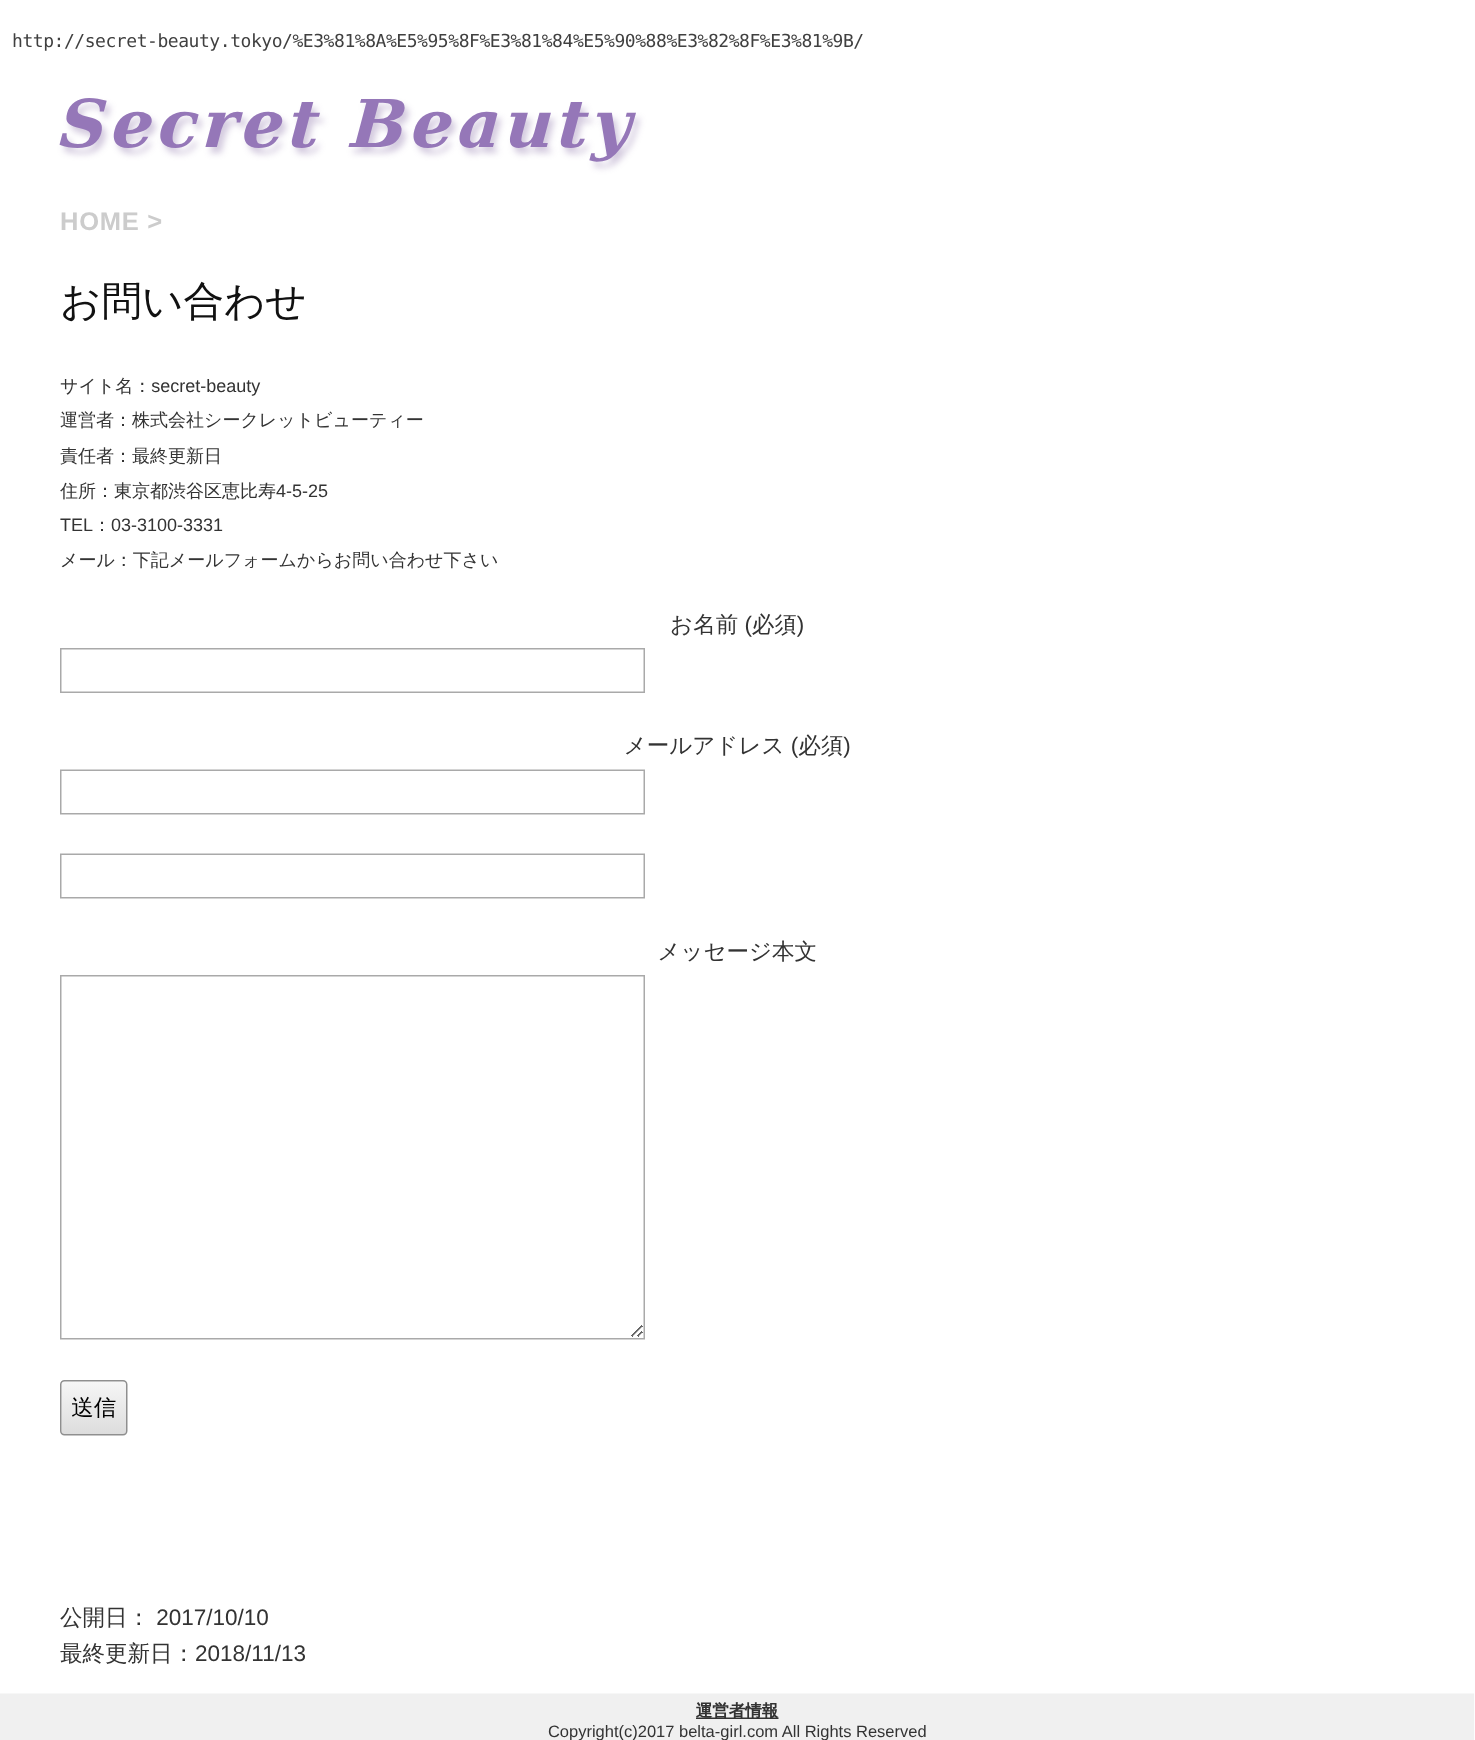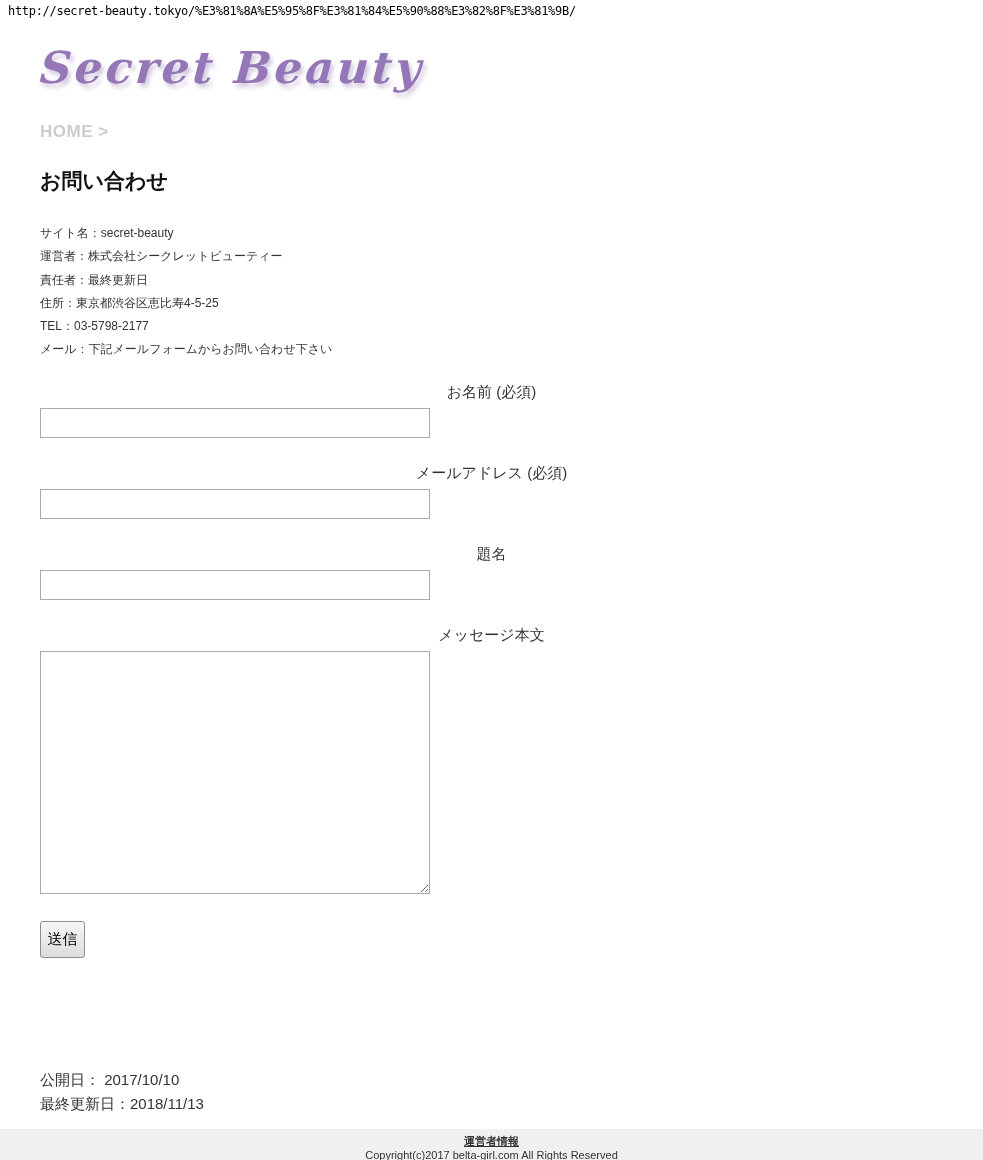--- a/index.html
+++ b/index.html
@@ -10,24 +10,24 @@
     color: #333333;
   }
   .page {
     position: relative;
     width: 983px;
     height: 1160px;
     overflow: hidden;
     background: #ffffff;
   }
   .url-line {
-    padding: 4px 0 0 8px;
+    padding: 20px 0 0 8px;
     font-family: "DejaVu Sans Mono", "Liberation Mono", monospace;
     font-size: 12px;
-    color: #000000;
+    color: #404040;
     letter-spacing: -0.3px;
     white-space: nowrap;
   }
   .content {
     padding-left: 40px;
     padding-right: 40px;
   }
   .logo {
     margin-top: 18px;
     display: inline-block;
@@ -49,22 +49,22 @@
     color: #cccccc;
     letter-spacing: 0.5px;
   }
   .breadcrumb a {
     color: #cccccc;
     text-decoration: none;
     cursor: pointer;
   }
   h1.page-title {
     margin-top: 25px;
-    font-size: 21px;
-    font-weight: bold;
+    font-size: 27px;
+    font-weight: normal;
     color: #111111;
   }
   .site-info {
     margin-top: 27px;
     font-size: 12px;
     line-height: 23.3px;
     color: #333333;
   }
   form.contact-form { display: block; }
   .field { margin-top: 26px; }
@@ -156,38 +156,37 @@
       <span>&gt;</span>
     </div>
 
     <h1 class="page-title">お問い合わせ</h1>
 
     <div class="site-info">
       <div>サイト名：secret-beauty</div>
       <div>運営者：株式会社シークレットビューティー</div>
       <div>責任者：最終更新日</div>
       <div>住所：東京都渋谷区恵比寿4-5-25</div>
-      <div>TEL：03-5798-2177</div>
+      <div>TEL：03-3100-3331</div>
       <div>メール：下記メールフォームからお問い合わせ下さい</div>
     </div>
 
     <form class="contact-form">
 
       <div class="field">
         <label class="field-label">お名前 (必須)</label>
         <input type="text" class="text-input" value="" style="">
       </div>
 
       <div class="field">
         <label class="field-label">メールアドレス (必須)</label>
         <input type="text" class="text-input" value="" style="">
       </div>
 
       <div class="field">
-        <label class="field-label">題名</label>
         <input type="text" class="text-input" value="" style="">
       </div>
 
       <div class="field">
         <label class="field-label">メッセージ本文</label>
         <textarea class="textarea-input" style=""></textarea>
       </div>
 
       <button type="button" class="submit-button">送信</button>
 

